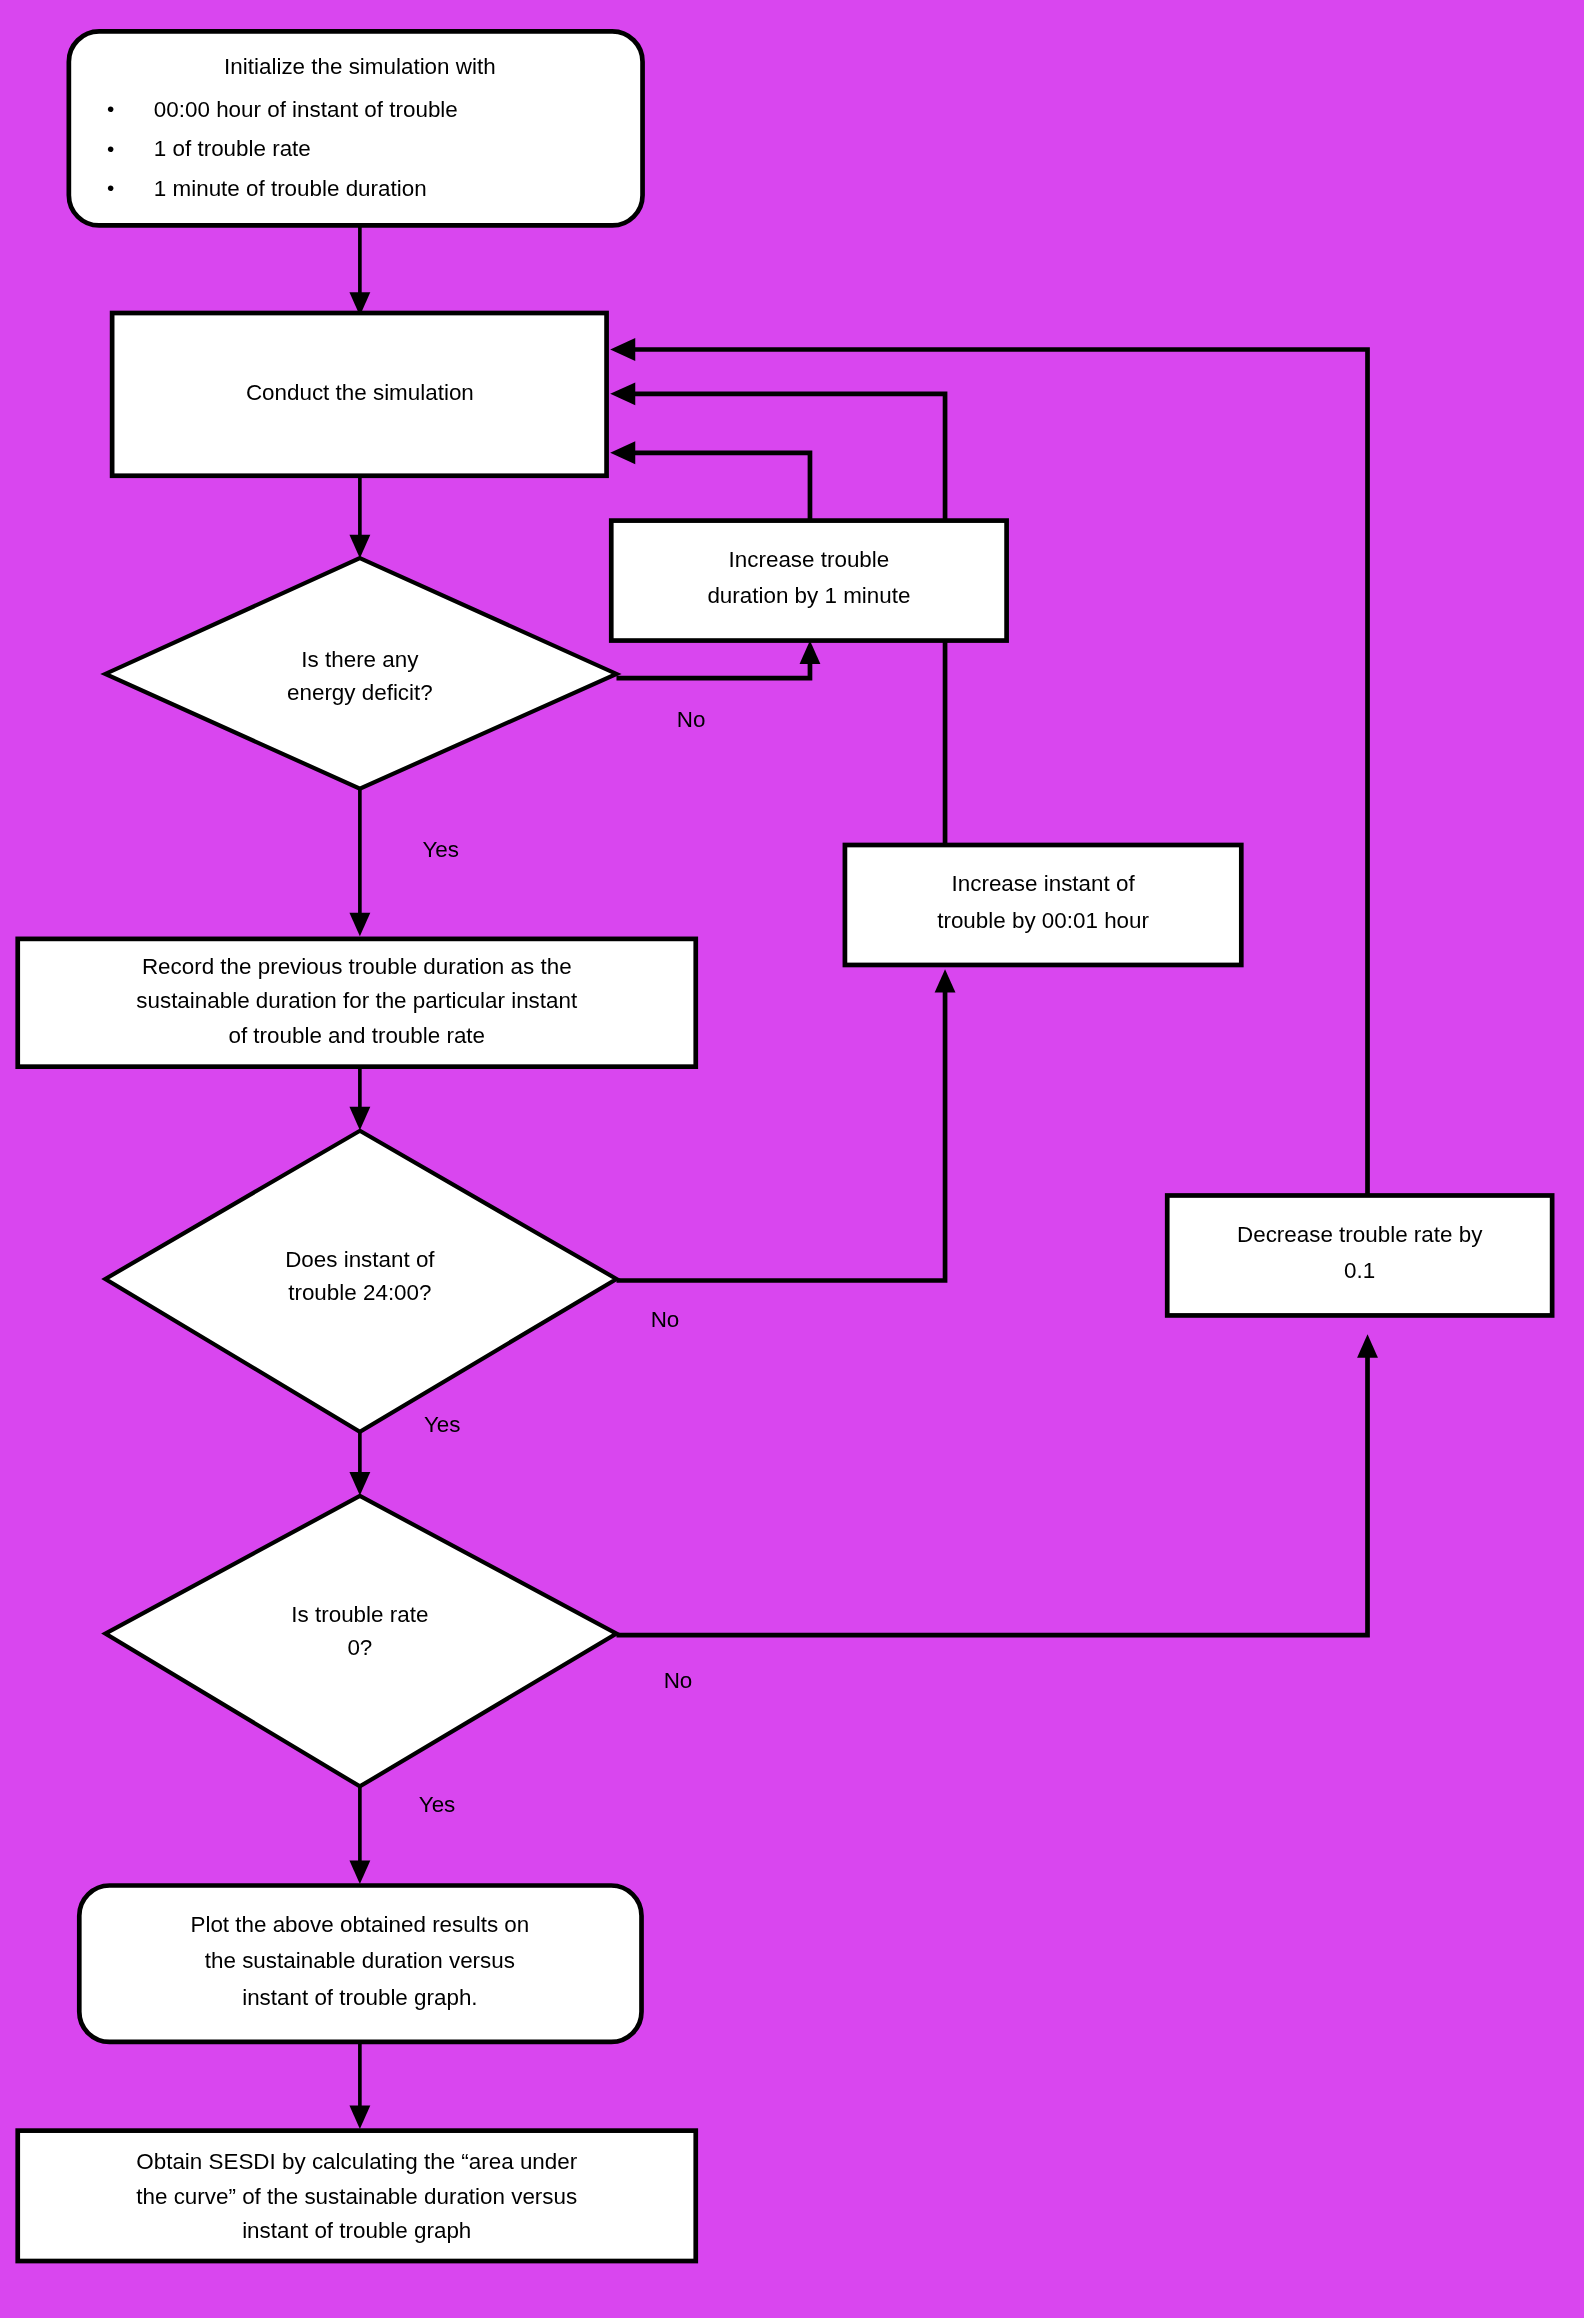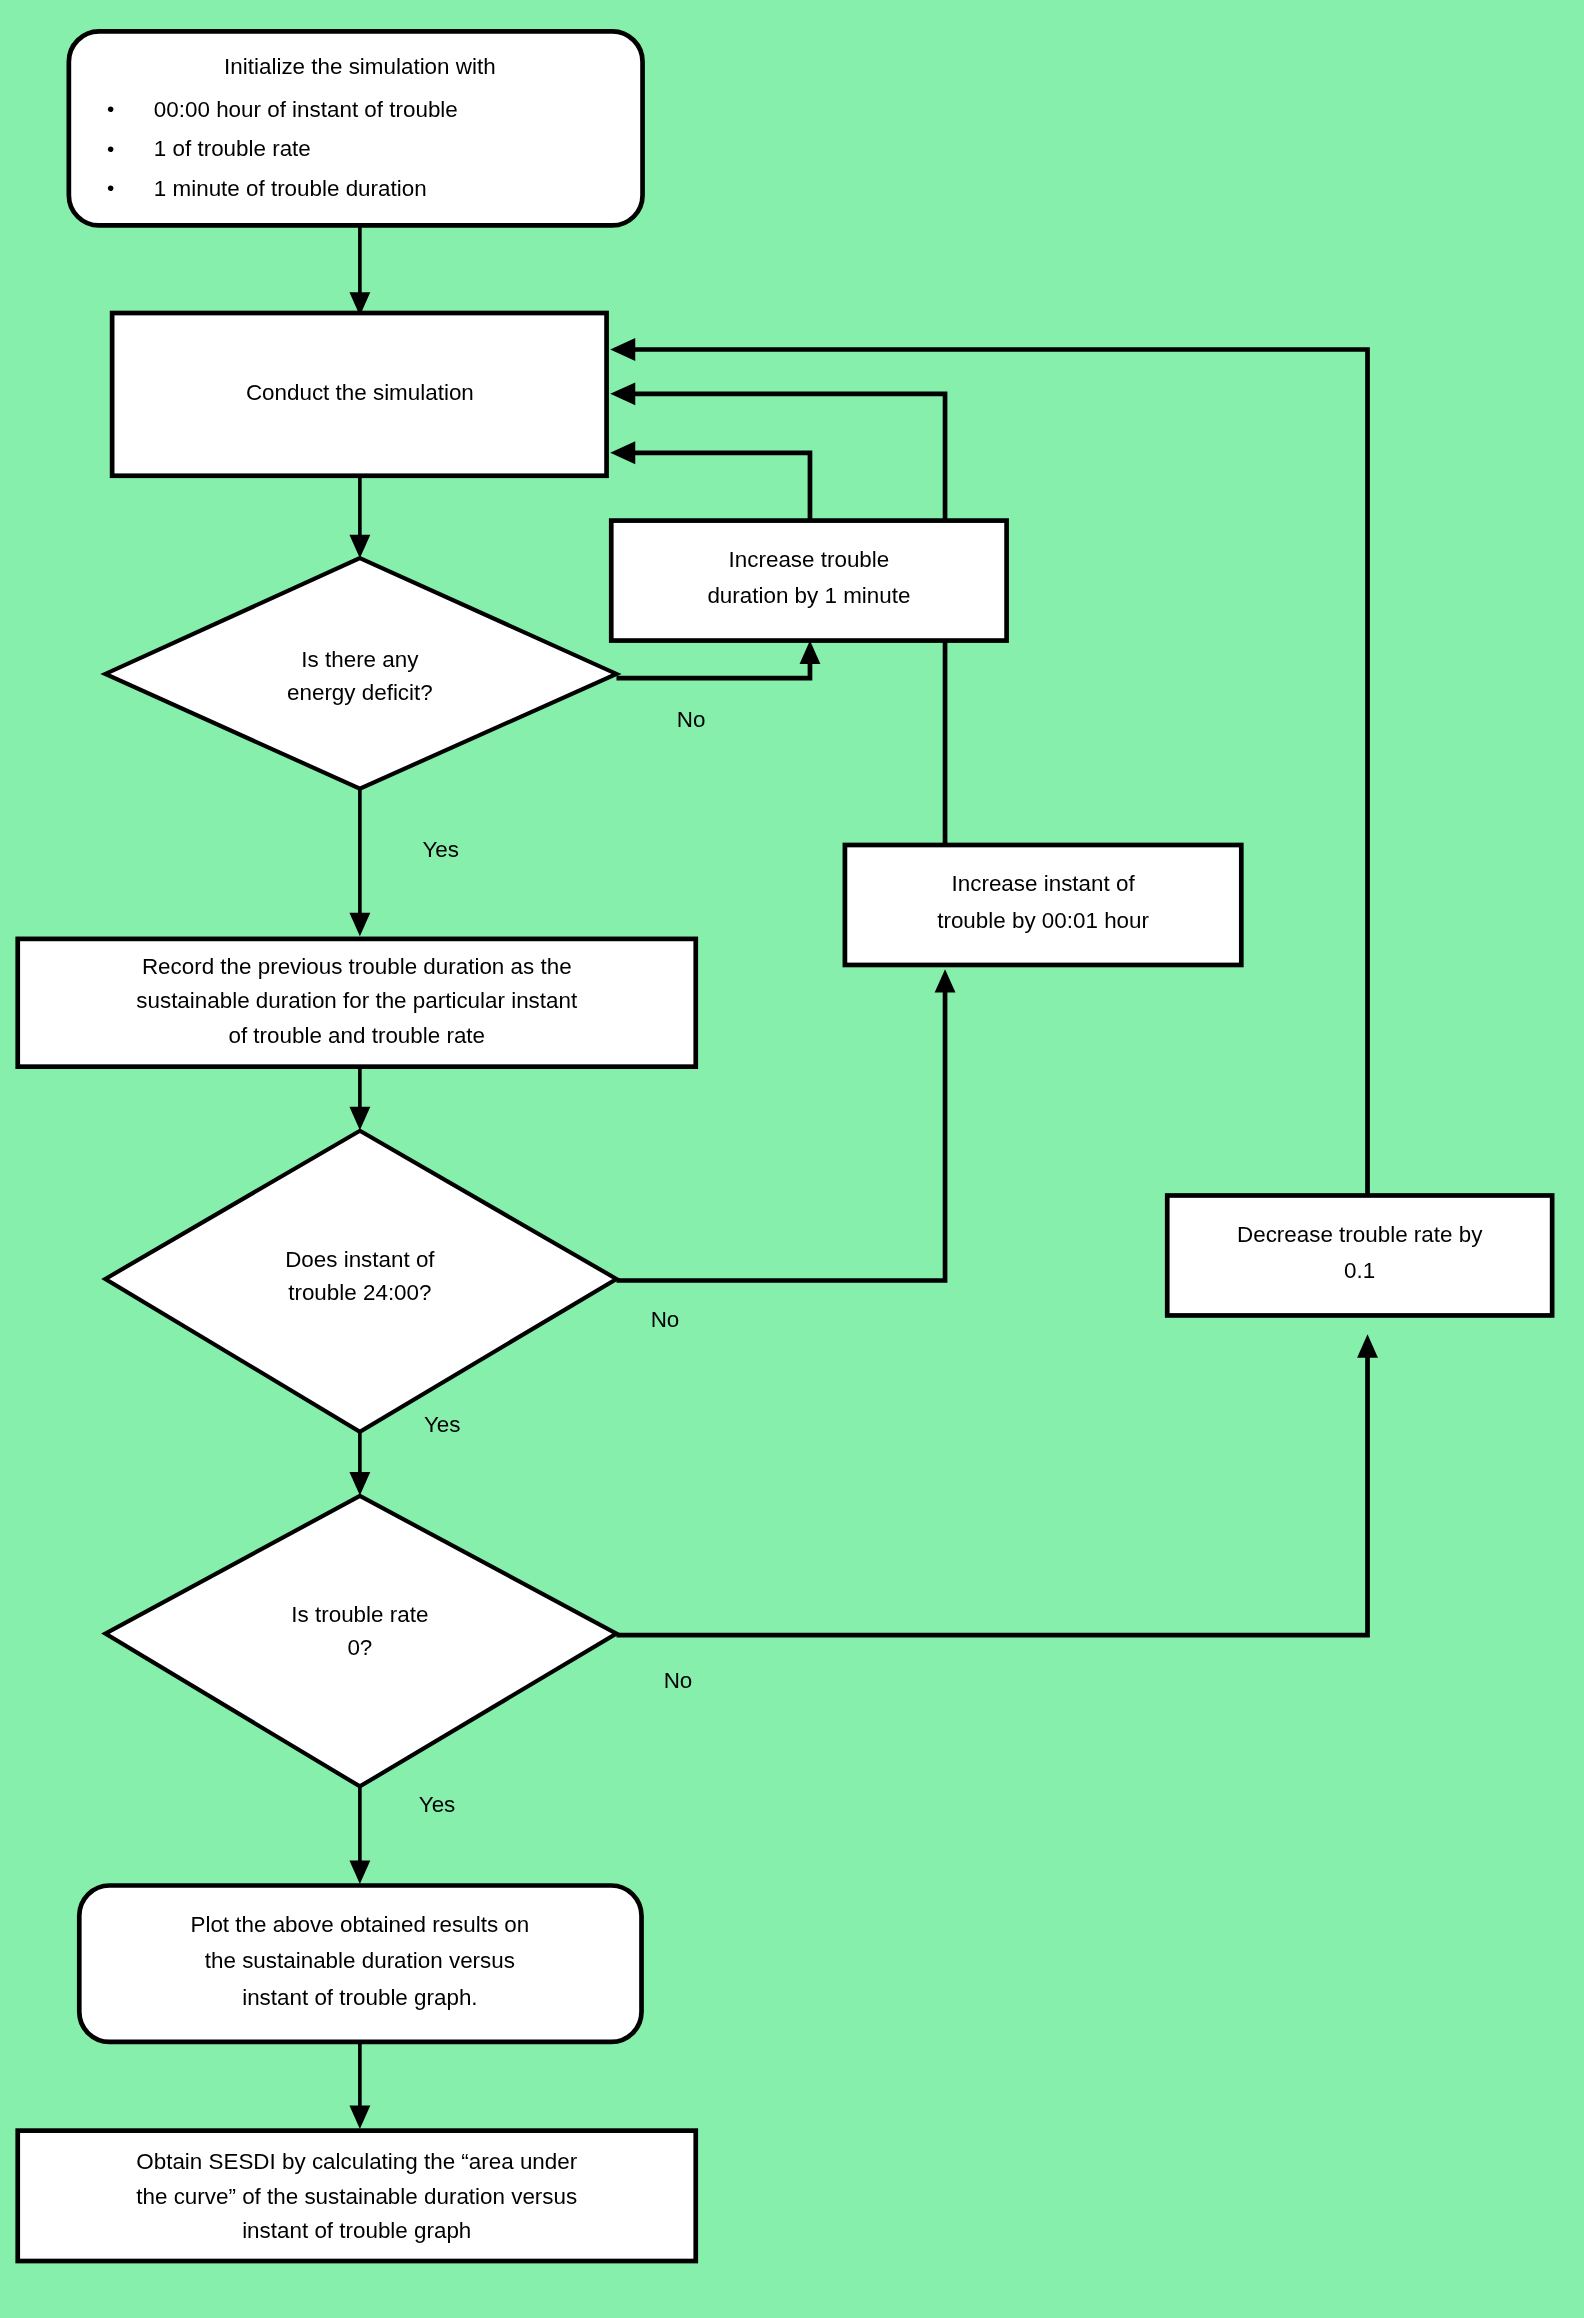--- a/index.html
+++ b/index.html
@@ -4,21 +4,21 @@
 <style>
   html, body {
     margin: 0;
     padding: 0;
     background: #ffffff;
   }
   #flowchart-root {
     position: relative;
     width: 1585px;
     height: 2319px;
-    background: #86efac;
+    background: #d946ef;
     font-family: "Liberation Sans", sans-serif;
   }
   svg.chart-canvas {
     position: absolute;
     top: 0;
     left: 0;
     width: 1585px;
     height: 2319px;
     display: block;
   }

